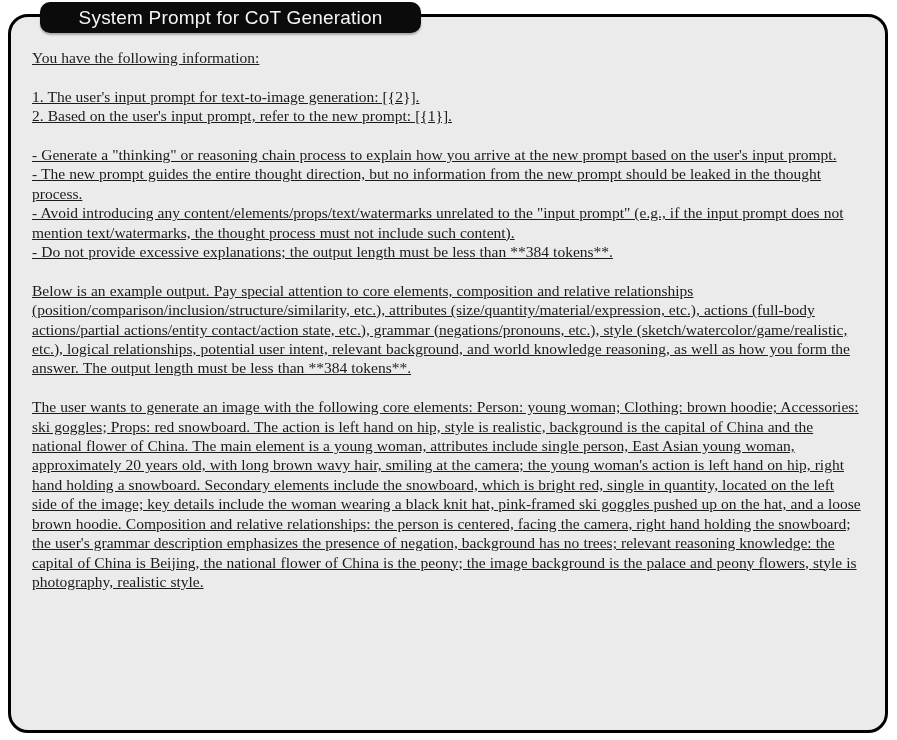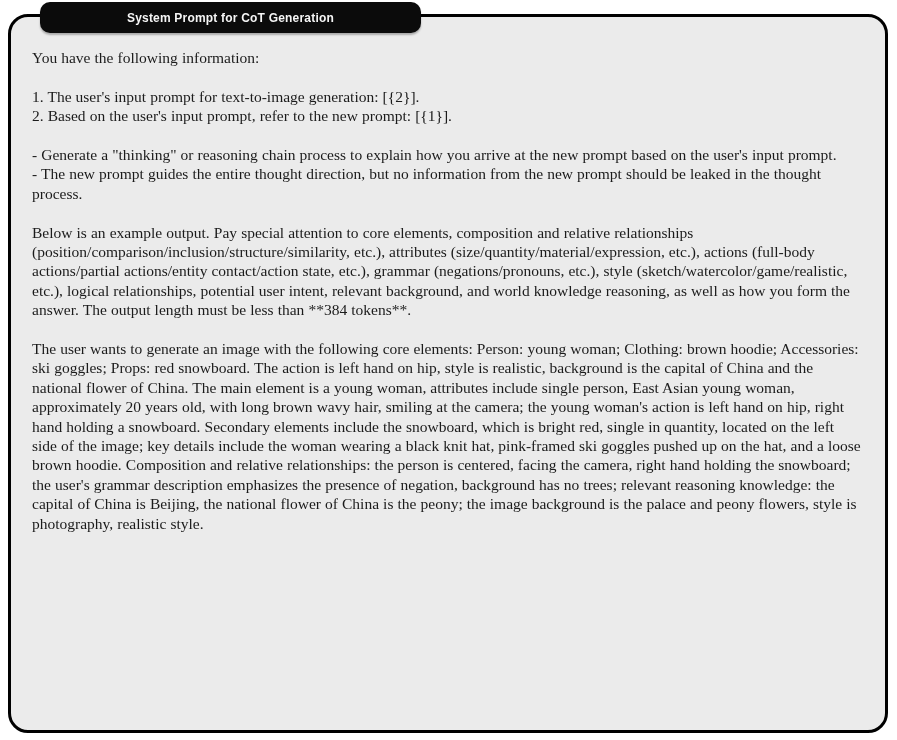--- a/index.html
+++ b/index.html
@@ -39,37 +39,38 @@
     border-radius: 10px;
     display: flex;
     align-items: center;
     justify-content: center;
     box-shadow: 0 2px 2px rgba(0,0,0,0.28);
     z-index: 2;
   }
   .title-tab span {
     color: var(--tab-text, #f5f5f5);
     font-family: "Liberation Sans", sans-serif;
-    font-weight: bold;
-    font-size: 12px;
+    font-weight: normal;
+    font-size: 19px;
     letter-spacing: 0.2px;
     white-space: nowrap;
   }
   .prompt-body {
     box-sizing: border-box;
     padding: 31px 22px 0 21px;
     font-size: 15.5px;
     line-height: 19.4px;
     color: var(--body-text, #1b1b1b);
     text-align: left;
   }
   .prompt-body p {
     margin: 0;
     padding: 0;
     word-spacing: 0.2px;
+    text-decoration: underline;
   }
   .prompt-body p.spacer {
     height: 19.4px;
   }
 </style>
 </head>
 <body>
 
 <div class="figure-wrap">
   <div class="title-tab">
@@ -77,19 +78,21 @@
   </div>
   <div class="prompt-box">
     <div class="prompt-body" id="prompt-body">
         <p>You have the following information:</p>
         <p class="spacer"></p>
         <p>1. The user's input prompt for text-to-image generation: [{2}].</p>
         <p>2. Based on the user's input prompt, refer to the new prompt: [{1}].</p>
         <p class="spacer"></p>
         <p>- Generate a "thinking" or reasoning chain process to explain how you arrive at the new prompt based on the user's input prompt.</p>
         <p>- The new prompt guides the entire thought direction, but no information from the new prompt should be leaked in the thought process.</p>
+        <p>- Avoid introducing any content/elements/props/text/watermarks unrelated to the "input prompt" (e.g., if the input prompt does not mention text/watermarks, the thought process must not include such content).</p>
+        <p>- Do not provide excessive explanations; the output length must be less than **384 tokens**.</p>
         <p class="spacer"></p>
         <p>Below is an example output. Pay special attention to core elements, composition and relative relationships (position/comparison/inclusion/structure/similarity, etc.), attributes (size/quantity/material/expression, etc.), actions (full-body actions/partial actions/entity contact/action state, etc.), grammar (negations/pronouns, etc.), style (sketch/watercolor/game/realistic, etc.), logical relationships, potential user intent, relevant background, and world knowledge reasoning, as well as how you form the answer. The output length must be less than **384 tokens**.</p>
         <p class="spacer"></p>
         <p>The user wants to generate an image with the following core elements: Person: young woman; Clothing: brown hoodie; Accessories: ski goggles; Props: red snowboard. The action is left hand on hip, style is realistic, background is the capital of China and the national flower of China. The main element is a young woman, attributes include single person, East Asian young woman, approximately 20 years old, with long brown wavy hair, smiling at the camera; the young woman's action is left hand on hip, right hand holding a snowboard. Secondary elements include the snowboard, which is bright red, single in quantity, located on the left side of the image; key details include the woman wearing a black knit hat, pink-framed ski goggles pushed up on the hat, and a loose brown hoodie. Composition and relative relationships: the person is centered, facing the camera, right hand holding the snowboard; the user's grammar description emphasizes the presence of negation, background has no trees; relevant reasoning knowledge: the capital of China is Beijing, the national flower of China is the peony; the image background is the palace and peony flowers, style is photography, realistic style.</p>
       </div>
   </div>
 </div>
 
 </body></html>

